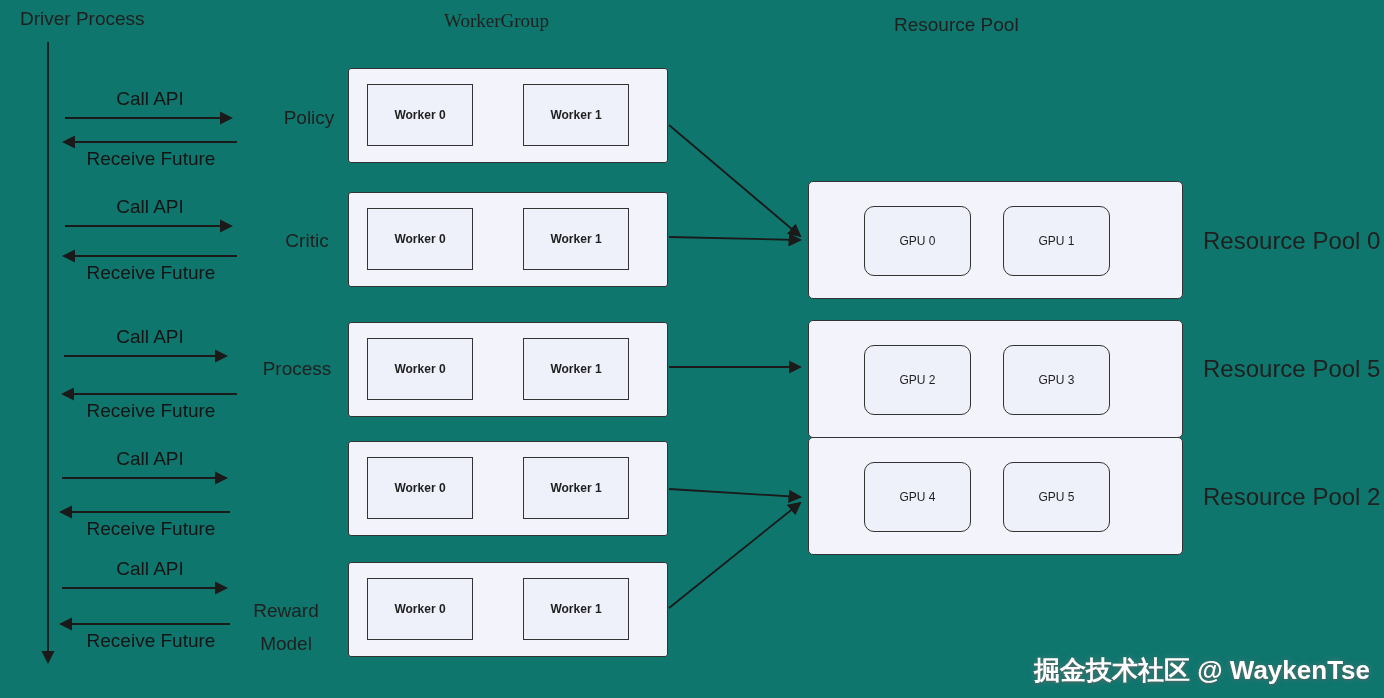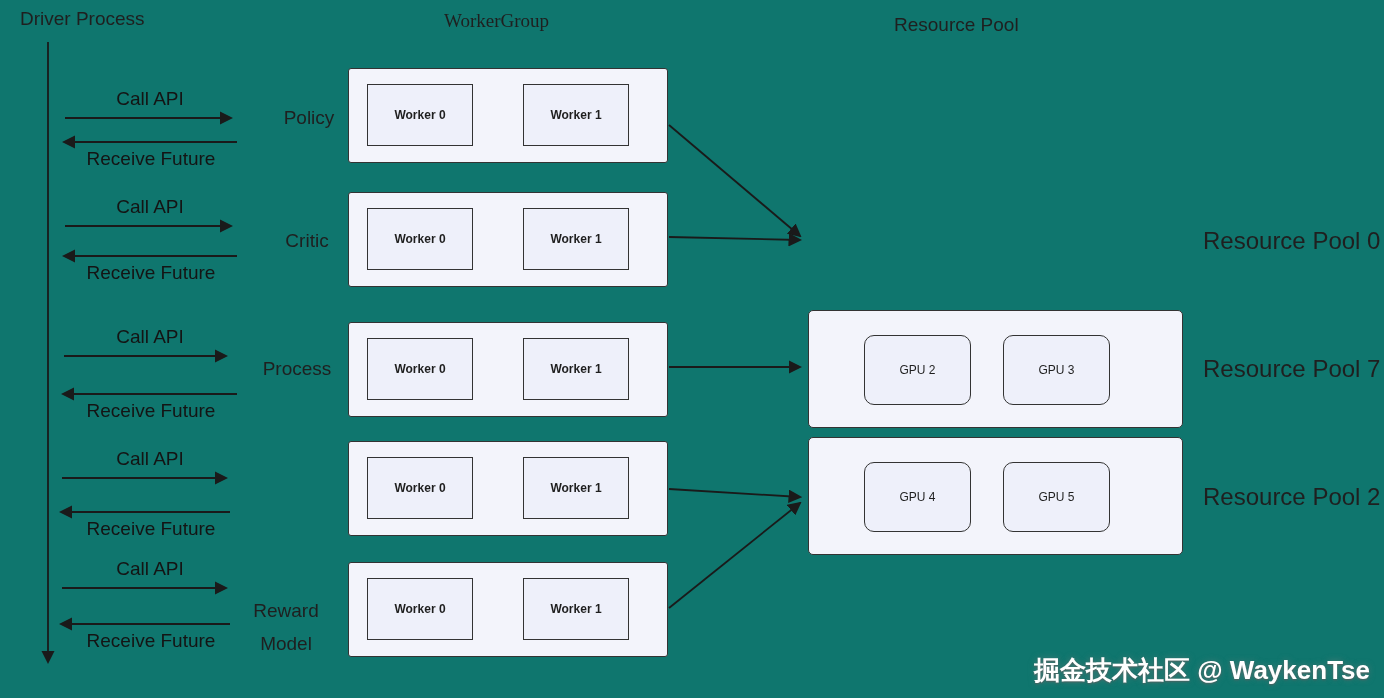--- a/index.html
+++ b/index.html
@@ -58,21 +58,21 @@
   }
   .w0 { left: 18px; }
   .w1 { left: 174px; }
 
   .rp-box {
     position: absolute; left: 808px; width: 375px; height: 118px;
     background: #f3f4fb; border: 1px solid #333333; border-radius: 5px;
     box-sizing: border-box;
   }
   .rp-1 { top: 181px; }
-  .rp-2 { top: 310px; padding-left: 44px; }
+  .rp-2 { top: 320px; padding-left: 44px; }
   .rp-3 { top: 437px; }
 
   .gpu-box {
     position: absolute; width: 107px; height: 70px; top: 24px;
     background: #eef0fa; border: 1px solid #333333; border-radius: 10px;
     box-sizing: border-box;
     display: flex; align-items: center; justify-content: center;
     font-size: 12px; color: #1f1f1f;
   }
   .g0 { left: 55px; }
@@ -159,28 +159,32 @@
   </div>
   <div class="wg-box wg-4">
     <div class="worker-box w0">Worker 0</div>
     <div class="worker-box w1">Worker 1</div>
   </div>
   <div class="wg-box wg-5">
     <div class="worker-box w0">Worker 0</div>
     <div class="worker-box w1">Worker 1</div>
   </div>
 
+  <div class="rp-box rp-1">
+    <div class="gpu-box g0">GPU 0</div>
+    <div class="gpu-box g1">GPU 1</div>
+  </div>
   <div class="rp-box rp-2">
     <div class="gpu-box g0">GPU 2</div>
     <div class="gpu-box g1">GPU 3</div>
   </div>
   <div class="rp-box rp-3">
     <div class="gpu-box g0">GPU 4</div>
     <div class="gpu-box g1">GPU 5</div>
   </div>
 
   <div class="rp-label rpl-1">Resource Pool 0</div>
-  <div class="rp-label rpl-2">Resource Pool 7</div>
+  <div class="rp-label rpl-2">Resource Pool 5</div>
   <div class="rp-label rpl-3">Resource Pool 2</div>
 
   <div class="watermark">掘金技术社区 @ WaykenTse</div>
 
 </div>
 
 </body></html>

